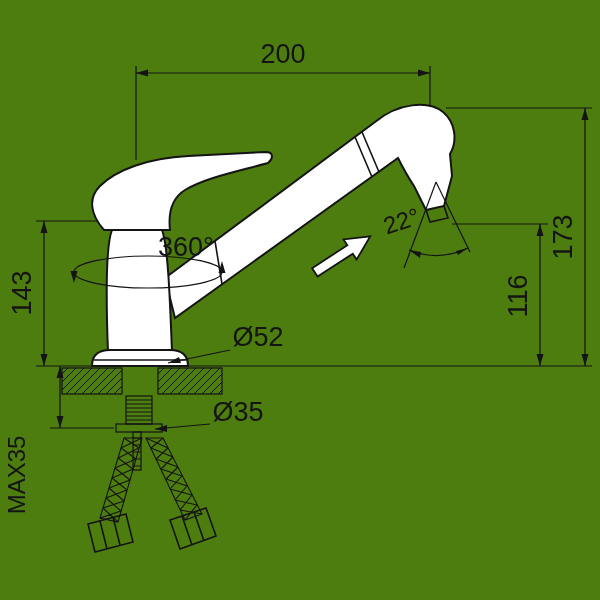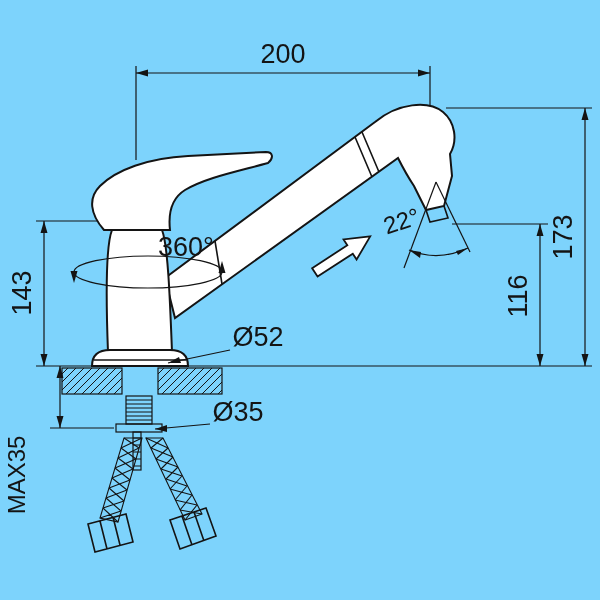--- a/index.html
+++ b/index.html
@@ -6,21 +6,21 @@
     margin: 0;
     padding: 0;
     background: #ffffff;
     width: 600px;
     height: 600px;
     font-family: "Liberation Sans", sans-serif;
   }
   .stage {
     width: 600px;
     height: 600px;
-    background: #7dd3fc;
+    background: #4d7c0f;
   }
   svg { display: block; }
   text {
     fill: #141414;
     font-family: "Liberation Sans", sans-serif;
   }
   .dim-num { font-size: 27px; }
   .dim-small { font-size: 24px; }
   .thin  { stroke: #141414; stroke-width: 1.2; fill: none; }
   .hatch { stroke: #141414; stroke-width: 1; fill: none; }

